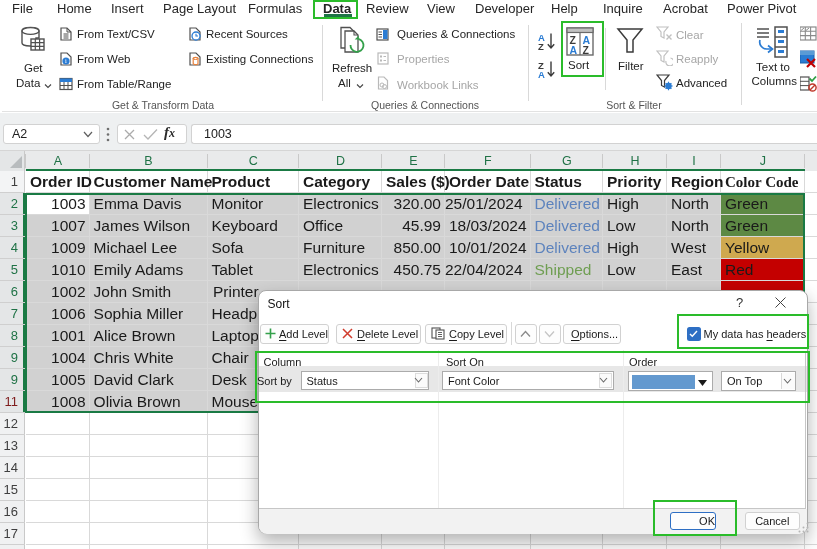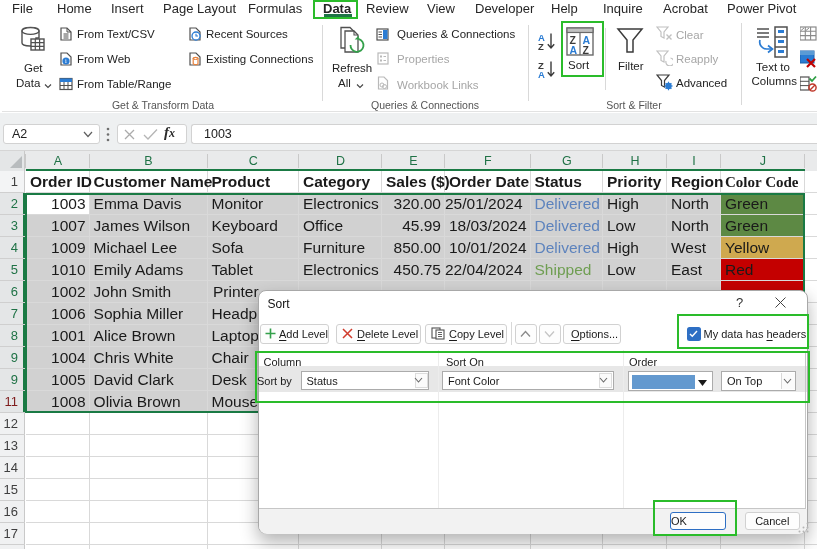--- a/index.html
+++ b/index.html
@@ -495,21 +495,21 @@
 <div class="abs" style="left:727px;top:375px;font-size:11px">On Top</div>
 <div class="abs" style="left:780.5px;top:372.5px;width:14.5px;height:16.5px;background:#fbfbfb;border-left:1px solid #d8d8d8"></div>
 <svg class="abs" style="left:783px;top:378px" width="9" height="7" viewBox="0 0 9 7">
     <path d="M1 1 L4.5 5 L8 1" fill="none" stroke="#6a6a6a" stroke-width="1.1"></path>
   </svg>
 
 <div class="abs" style="left:804.5px;top:352px;width:1px;height:156px;background:#c6c6c6"></div>
 <div class="abs" style="left:259px;top:507.5px;width:546.5px;height:1px;background:#c6c6c6"></div>
 
 <div class="abs" style="left:258.5px;top:508.5px;width:548px;height:25px;background:#f2f2f2;border-radius:0 0 8px 8px"></div>
-<div class="dlg-btn" style="left:670px;top:512px;width:56px;height:18px;border:1px solid #2e6fc4;text-align:left;line-height:16px">OK</div>
+<div class="dlg-btn" style="left:670px;top:512px;width:46px;height:18px;border:1px solid #2e6fc4;text-align:right;line-height:16px">OK</div>
 <div class="dlg-btn" style="left:744.5px;top:512px;width:55.5px;height:18px;text-align:center;line-height:16px">Cancel</div>
 <svg class="abs" style="left:797px;top:520px" width="13" height="13" viewBox="0 0 13 13">
   <circle cx="10.5" cy="3.5" r="1" fill="#b5b5b5"></circle>
     <circle cx="10.5" cy="7.5" r="1" fill="#b5b5b5"></circle>
     <circle cx="10.5" cy="11.5" r="1" fill="#b5b5b5"></circle>
   <circle cx="6.5" cy="7.5" r="1" fill="#b5b5b5"></circle>
     <circle cx="6.5" cy="11.5" r="1" fill="#b5b5b5"></circle>
   <circle cx="2.5" cy="11.5" r="1" fill="#b5b5b5"></circle>
 </svg>
 

